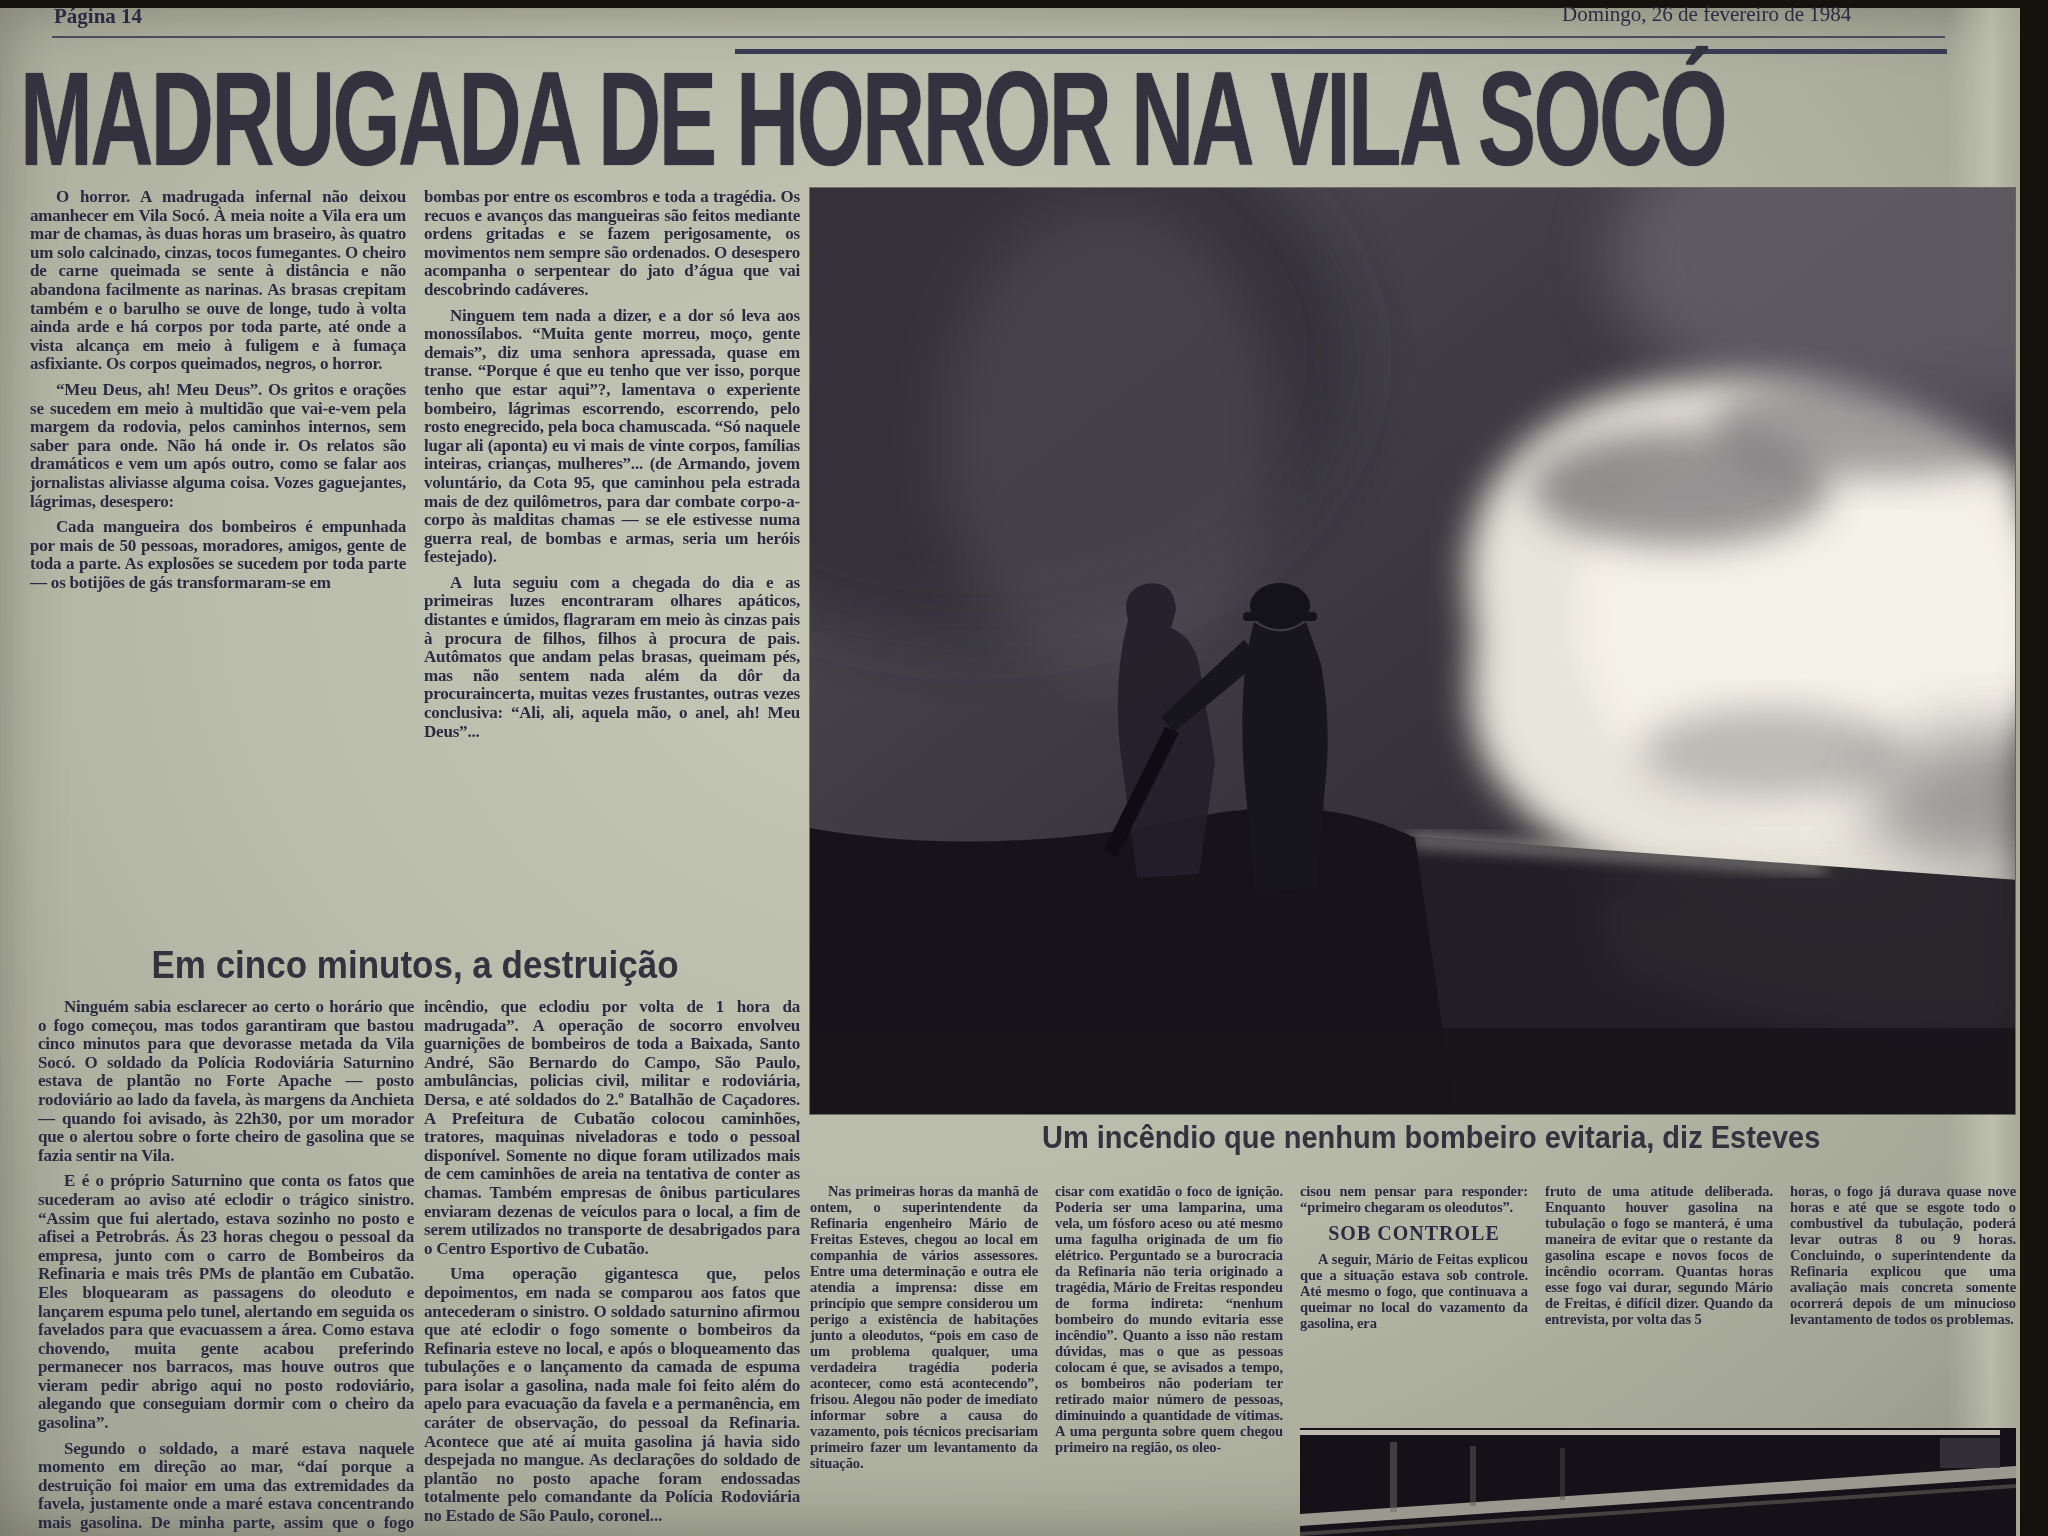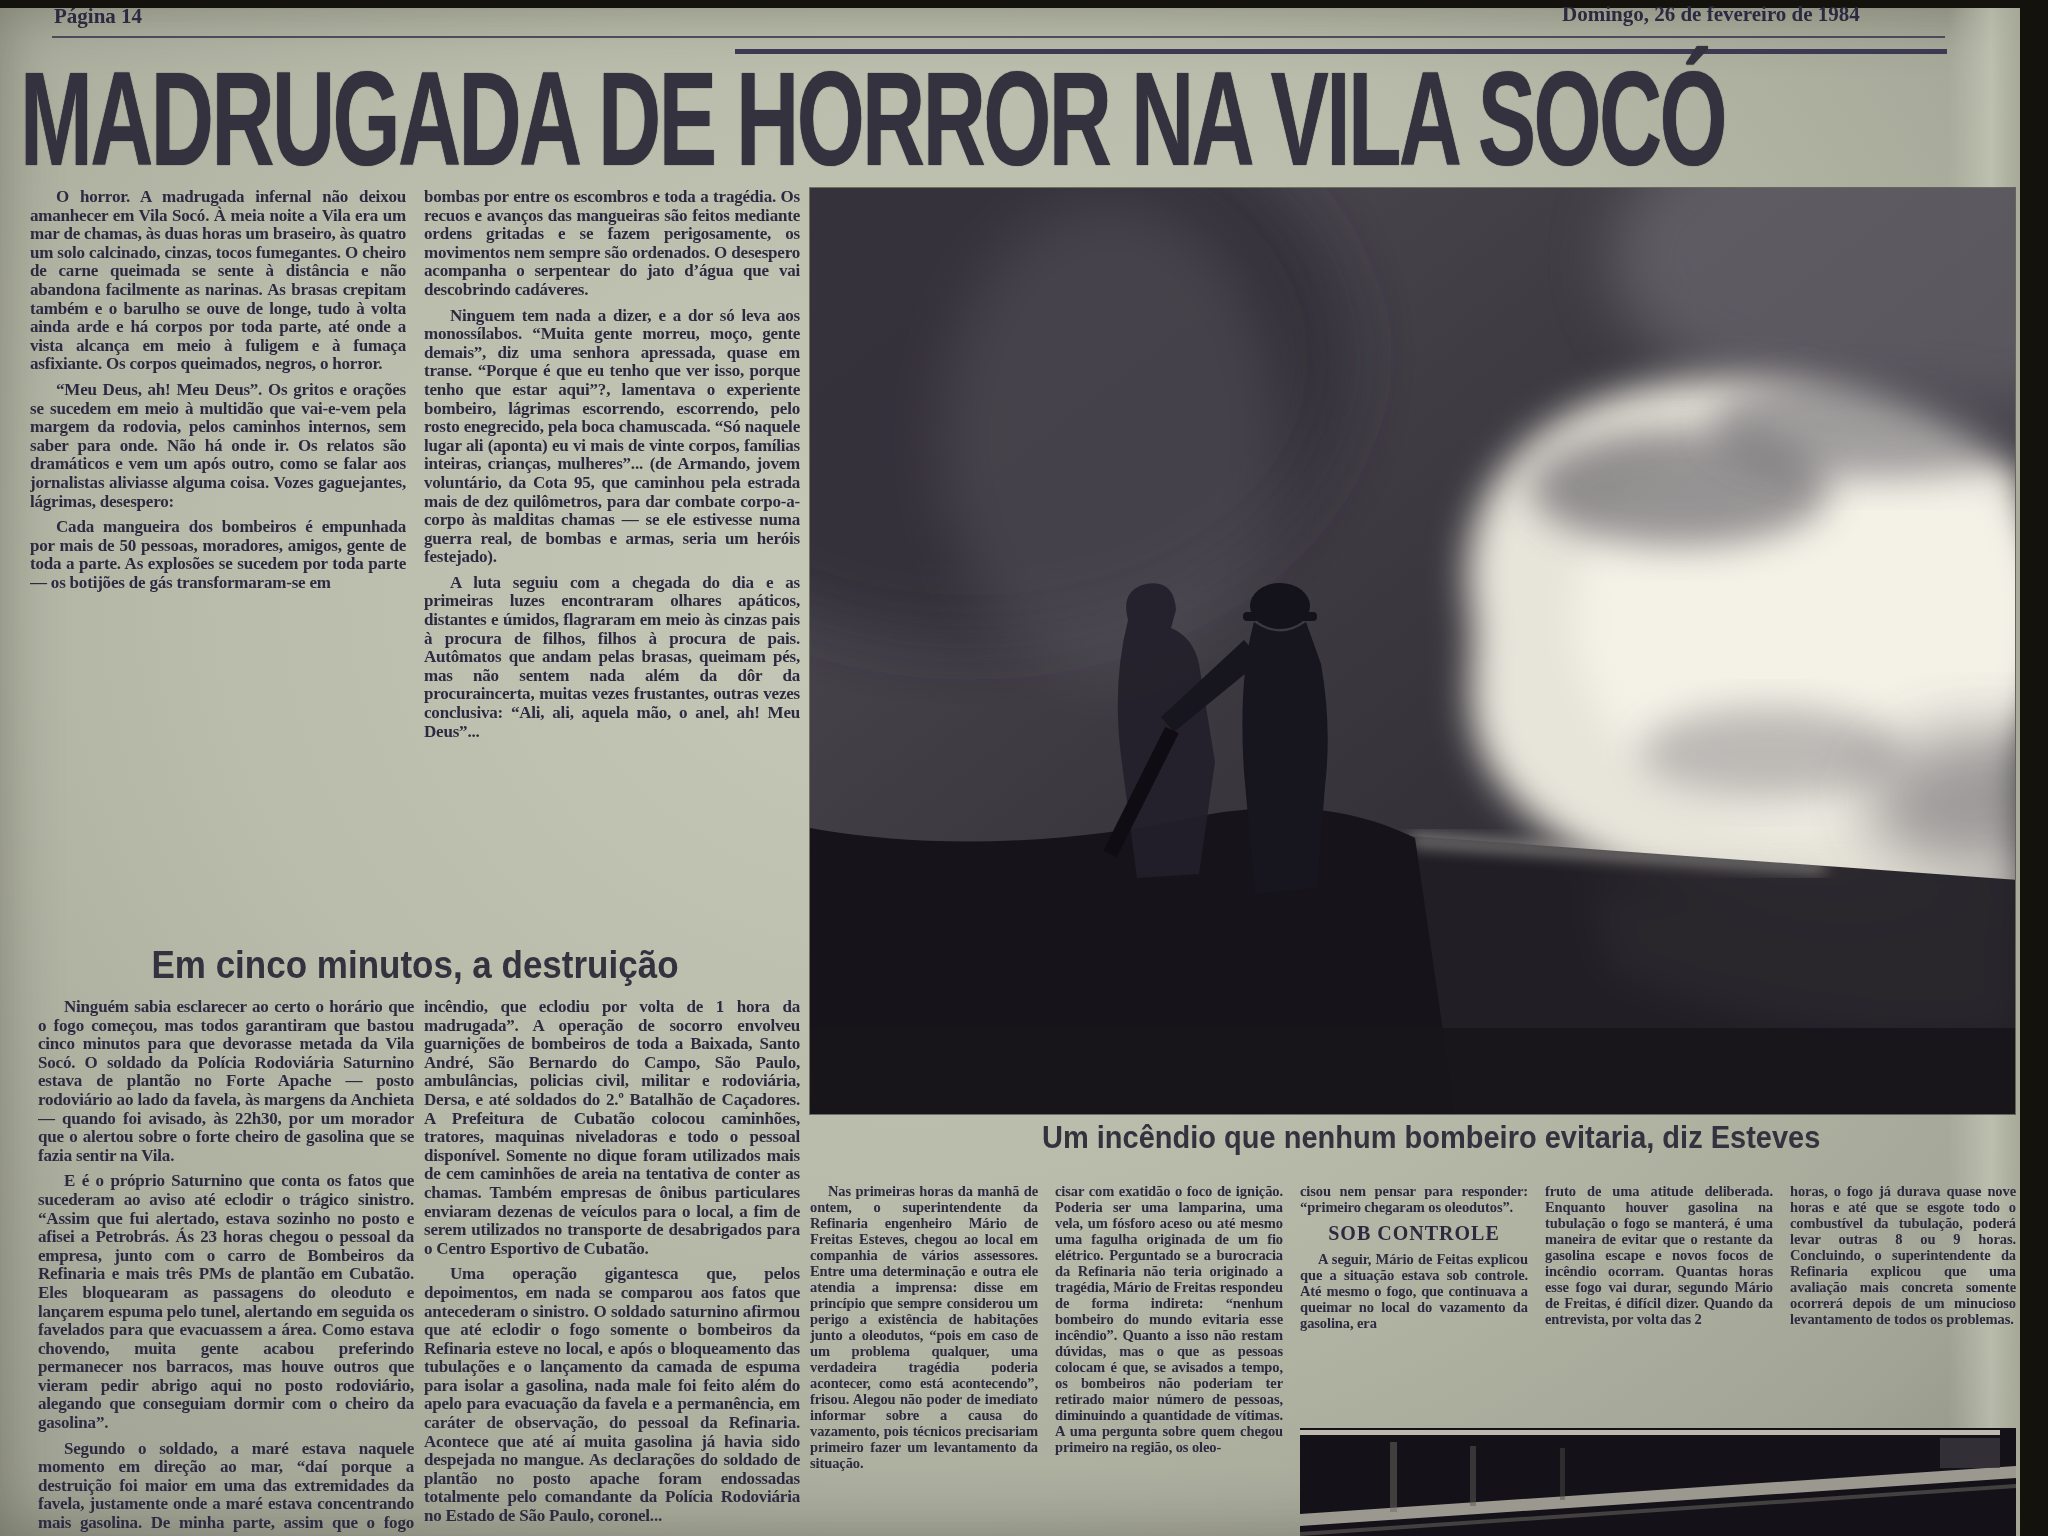--- a/index.html
+++ b/index.html
@@ -6,21 +6,21 @@
   #stage{position:relative;width:2048px;height:1536px;overflow:hidden;
          font-family:"Liberation Serif","DejaVu Serif",serif;}
   
   #paper{position:absolute;left:0;top:8px;right:28px;bottom:0;
          background:radial-gradient(ellipse at 45% 38%, var(--paper-hi) 0%, var(--paper) 45%, var(--paper-lo) 85%, #8f9183 100%);
          box-shadow:inset 0 0 60px rgba(40,40,30,.35);}
   #page-edge{position:absolute;top:8px;right:28px;width:72px;height:1528px;
          background:linear-gradient(90deg, rgba(210,212,195,0) 0%, rgba(214,216,199,.55) 60%, rgba(170,172,155,.9) 100%);}
   .rule{position:absolute;background:var(--rule);}
   #page-number{position:absolute;left:54px;top:4px;font-size:21px;font-weight:bold;color:var(--ink);}
-  #page-date{position:absolute;left:1562px;top:2px;font-size:21px;font-weight:bold;color:var(--ink);}
+  #page-date{position:absolute;left:1562px;top:2px;font-size:21px;font-weight:normal;color:var(--ink);}
   #headline{position:absolute;left:20px;top:42px;white-space:nowrap;
             font-family:"Liberation Sans","DejaVu Sans",sans-serif;
             font-weight:bold;font-size:100px;letter-spacing:-3px;color:var(--headline);
             transform:scale(0.875,1.34);transform-origin:top left;
             text-shadow:0 0 1px var(--headline);}
   .col{position:absolute;overflow:hidden;color:var(--ink);
        font-size:17px;line-height:18.6px;font-weight:bold;letter-spacing:-0.2px;
        text-align:justify;}
   .col p{margin:0 0 7px 0;text-indent:26px;}
   .col p.noindent{text-indent:0;}
@@ -140,21 +140,21 @@
   </div>
   <div class="col smallcol" id="col-b2">
     <p class="noindent">cisar com exatidão o foco de ignição. Poderia ser uma lamparina, uma vela, um fósforo aceso ou até mesmo uma fagulha originada de um fio elétrico. Perguntado se a burocracia da Refinaria não teria originado a tragédia, Mário de Freitas respondeu de forma indireta: “nenhum bombeiro do mundo evitaria esse incêndio”. Quanto a isso não restam dúvidas, mas o que as pessoas colocam é que, se avisados a tempo, os bombeiros não poderiam ter retirado maior número de pessoas, diminuindo a quantidade de vítimas. A uma pergunta sobre quem chegou primeiro na região, os oleo-</p>
   </div>
   <div class="col smallcol" id="col-b3">
     <p class="noindent">cisou nem pensar para responder: “primeiro chegaram os oleodutos”.</p>
     <span class="subhead-small">SOB CONTROLE</span>
     <p>A seguir, Mário de Feitas explicou que a situação estava sob controle. Até mesmo o fogo, que continuava a queimar no local do vazamento da gasolina, era</p>
   </div>
   <div class="col smallcol" id="col-b4">
-    <p class="noindent">fruto de uma atitude deliberada. Enquanto houver gasolina na tubulação o fogo se manterá, é uma maneira de evitar que o restante da gasolina escape e novos focos de incêndio ocorram. Quantas horas esse fogo vai durar, segundo Mário de Freitas, é difícil dizer. Quando da entrevista, por volta das 2</p>
+    <p class="noindent">fruto de uma atitude deliberada. Enquanto houver gasolina na tubulação o fogo se manterá, é uma maneira de evitar que o restante da gasolina escape e novos focos de incêndio ocorram. Quantas horas esse fogo vai durar, segundo Mário de Freitas, é difícil dizer. Quando da entrevista, por volta das 5</p>
   </div>
   <div class="col smallcol" id="col-b5">
     <p class="noindent">horas, o fogo já durava quase nove horas e até que se esgote todo o combustível da tubulação, poderá levar outras 8 ou 9 horas. Concluindo, o superintendente da Refinaria explicou que uma avaliação mais concreta somente ocorrerá depois de um minucioso levantamento de todos os problemas.</p>
   </div>
 
   <div id="bottom-photo">
     <svg viewBox="0 0 716 108" preserveAspectRatio="none">
       <rect width="716" height="108" fill="#141218"></rect>
       <rect x="0" y="2" width="700" height="5" fill="#cfccc0" opacity="0.9"></rect>
       <polygon points="0,86 716,38 716,50 0,98" fill="#b3b0a5" opacity="0.85"></polygon>

